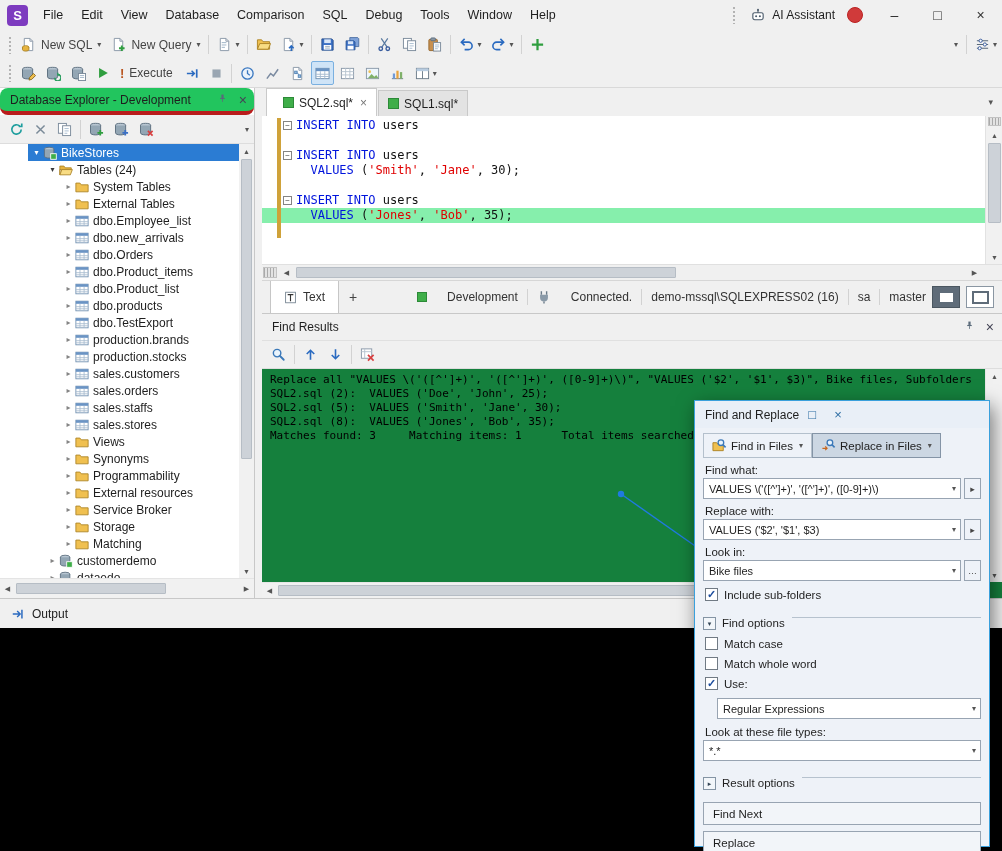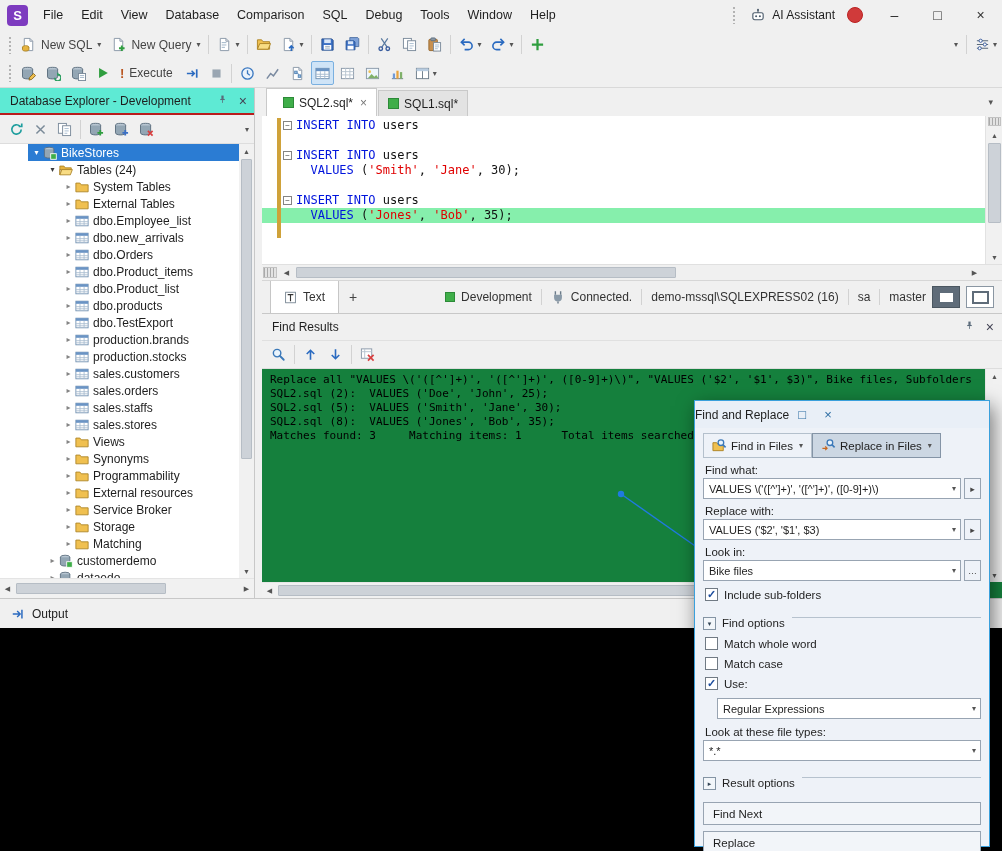--- a/index.html
+++ b/index.html
@@ -28,21 +28,21 @@
   .tbtn{display:flex;align-items:center;height:24px;padding:0 3px;margin:0 1px;border-radius:2px;gap:3px;border:1px solid transparent;}
   .tbtn.active{background:#cfe4f7;border-color:#7ab0e0;}
   .tlabel{font-size:12px;color:#444;padding:0 2px;}
   .bang{color:#b8541e;font-weight:bold;font-size:13px;}
   .ddarrow{font-size:8px;color:#555;}
   .ic{display:inline-flex;align-items:center;justify-content:center;line-height:0;}
 
   
   #explorer{position:absolute;left:0;top:88px;width:255px;height:510px;background:#fff;border-right:1px solid #c8c8c8;}
   .panel-head{height:27px;display:flex;align-items:center;padding:0 7px 0 10px;font-size:12px;}
-  .xp-head{background:#5eead4;border-bottom:2px solid #b91c1c;}
+  .xp-head{background:#22c55e;border-bottom:4px solid #b91c1c;border-radius:8px;}
   .ph-btns{margin-left:auto;display:flex;align-items:center;gap:9px;}
   .xbtn{font-size:14px;color:#445;line-height:1;}
   .toolbar.small{height:29px;border-bottom:1px solid #ddd;background:#f0f0f0;}
   #tree{position:absolute;left:0;top:56px;right:15px;bottom:20px;overflow:hidden;background:#fff;font-size:12px;}
   .tree-row{height:17px;display:flex;align-items:center;white-space:nowrap;}
   .tree-row .arrow{width:13px;flex:none;text-align:center;font-size:8px;color:#848484;}
   .tree-row .arrow.exp{color:#3a3a3a;}
   .tree-row .ic{margin-right:4px;flex:none;}
   .tree-row.selected{background:linear-gradient(90deg,#ffffff 0,#ffffff 28px,#2b7cd3 28px);color:#fff;}
   .tree-row.selected .arrow{color:#fff;}
@@ -70,21 +70,21 @@
   .fold-box{position:absolute;left:21px;top:3px;width:9px;height:9px;border:1px solid #848484;background:#fff;
     font-size:8px;line-height:7px;text-align:center;color:#444;font-family:"Liberation Sans",sans-serif;}
   .changebar{position:absolute;left:15px;top:2px;width:4px;height:120px;background:#cfa23a;z-index:2;}
   .tk-k{color:#0014dc;} .tk-s{color:#e00000;} .tk-t,.tk-n{color:#111;}
 
   .ed-hscroll{position:relative;height:16px;background:#f0f0f0;border-top:1px solid #e0e0e0;}
   #statusbar{height:33px;background:#f0f0f0;display:flex;align-items:center;border-top:1px solid #d6d6d6;font-size:12px;color:#333;}
   .text-tab{height:100%;display:flex;align-items:center;gap:6px;background:#fff;border:1px solid #c6c6c6;border-top:none;border-bottom:none;padding:0 13px;margin-left:8px;}
   .addtab{padding:0 10px;font-size:14px;color:#444;}
   .status-right{margin-left:auto;display:flex;align-items:center;}
-  .seg{display:flex;align-items:center;gap:6px;white-space:nowrap;}
+  .seg{display:flex;align-items:center;gap:20px;white-space:nowrap;}
   .ssep{width:1px;height:16px;background:#d2d2d2;margin:0 9px;}
   .envbox{width:10px;height:10px;background:#3fae49;border:1px solid #2c8a38;}
   .vt{width:28px;height:22px;border:1px solid #8a96a2;margin-left:6px;display:flex;align-items:center;justify-content:center;background:#fff;}
   .vt::after{content:"";width:13px;height:9px;border:2px solid #5f6c79;}
   .vt.dark{background:#5f6c79;border-color:#4a5660;}
   .vt.dark::after{content:"";width:13px;height:9px;border:none;background:#fff;}
   .vt:last-child{margin-right:8px;}
 
   
   #findresults{position:absolute;left:0;top:225px;right:0;height:285px;background:#15803d;border-top:1px solid #c8c8c8;}
@@ -94,21 +94,21 @@
     font-family:"DejaVu Sans Mono",monospace;font-size:11px;line-height:14px;color:#000;}
   .fr-line{white-space:pre;}
 
   
   #outputbar{position:absolute;left:0;top:598px;right:0;height:30px;background:#f0f0f0;border-top:1px solid #c8c8c8;
     display:flex;align-items:center;gap:7px;padding-left:11px;font-size:12px;color:#222;}
 
   
   #dialog{position:absolute;left:694px;top:400px;width:296px;height:447px;background:#eef2f8;
     border:1px solid #3aa0dc;box-shadow:3px 6px 18px rgba(0,0,0,.5);z-index:50;font-size:11.5px;}
-  .dtitle{height:27px;display:flex;align-items:center;font-size:12px;background:#e9eff7;}
+  .dtitle{height:27px;display:flex;align-items:center;padding-left:10px;font-size:12px;background:#e9eff7;}
   .dtb{width:26px;text-align:center;color:#2d6da3;font-size:13px;}
   .dtb:first-of-type{margin-left:auto;}
   .ftabs{display:flex;margin:5px 0 0 8px;}
   .ftab{display:flex;align-items:center;gap:4px;height:25px;padding:0 8px;background:#eef2f8;border:1px solid #b4c0cc;}
   .ftab .dd{font-size:8px;color:#555;margin-left:2px;}
   .ftab.pressed{background:#ccd7e3;border-color:#8494a6;}
   .dlabel{margin:6px 8px 2px 10px;}
   .crow{display:flex;margin:1px 8px 0 8px;gap:3px;}
   .combo{flex:1;height:21px;background:#fff;border:1px solid #98a4b2;display:flex;align-items:center;padding:0 4px 0 5px;min-width:0;}
   .cval{flex:1;font-size:11px;white-space:nowrap;overflow:hidden;}
@@ -1041,26 +1041,26 @@
       <span id="cb-sub" class="cb checked"></span>
       <span>Include sub-folders</span>
     </div>
 
     <div class="ghead">
       <span class="gh-btn">▾</span>
       <span class="gh-lbl">Find options</span>
       <span class="gh-line"></span>
     </div>
     <div class="cbrow">
+      <span id="cb-case" class="cb"></span>
+      <span>Match case</span>
+    </div>
+    <div class="cbrow">
       <span id="cb-word" class="cb"></span>
       <span>Match whole word</span>
-    </div>
-    <div class="cbrow">
-      <span id="cb-case" class="cb"></span>
-      <span>Match case</span>
     </div>
     <div class="cbrow">
       <span id="cb-use" class="cb checked"></span>
       <span>Use:</span>
     </div>
     <div class="crow indented" style="margin-top:8px;">
       <div class="combo">
         <span class="cval">Regular Expressions</span>
         <span class="carr">▾</span>
       </div>

